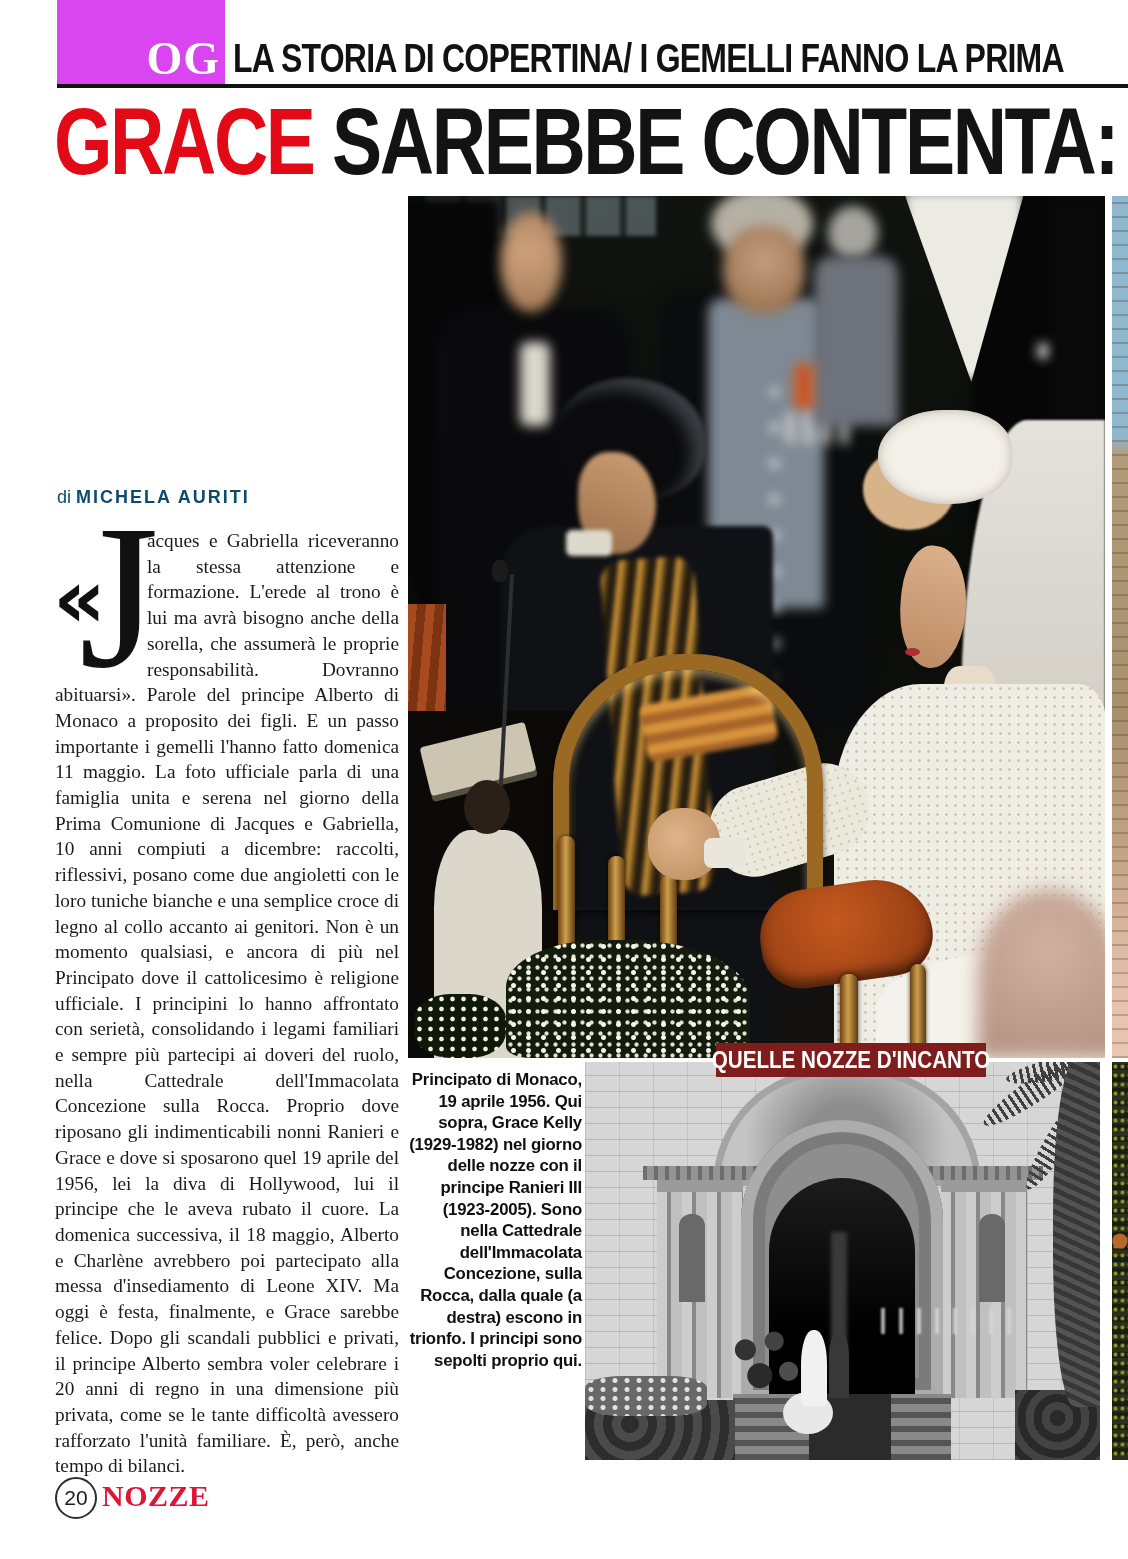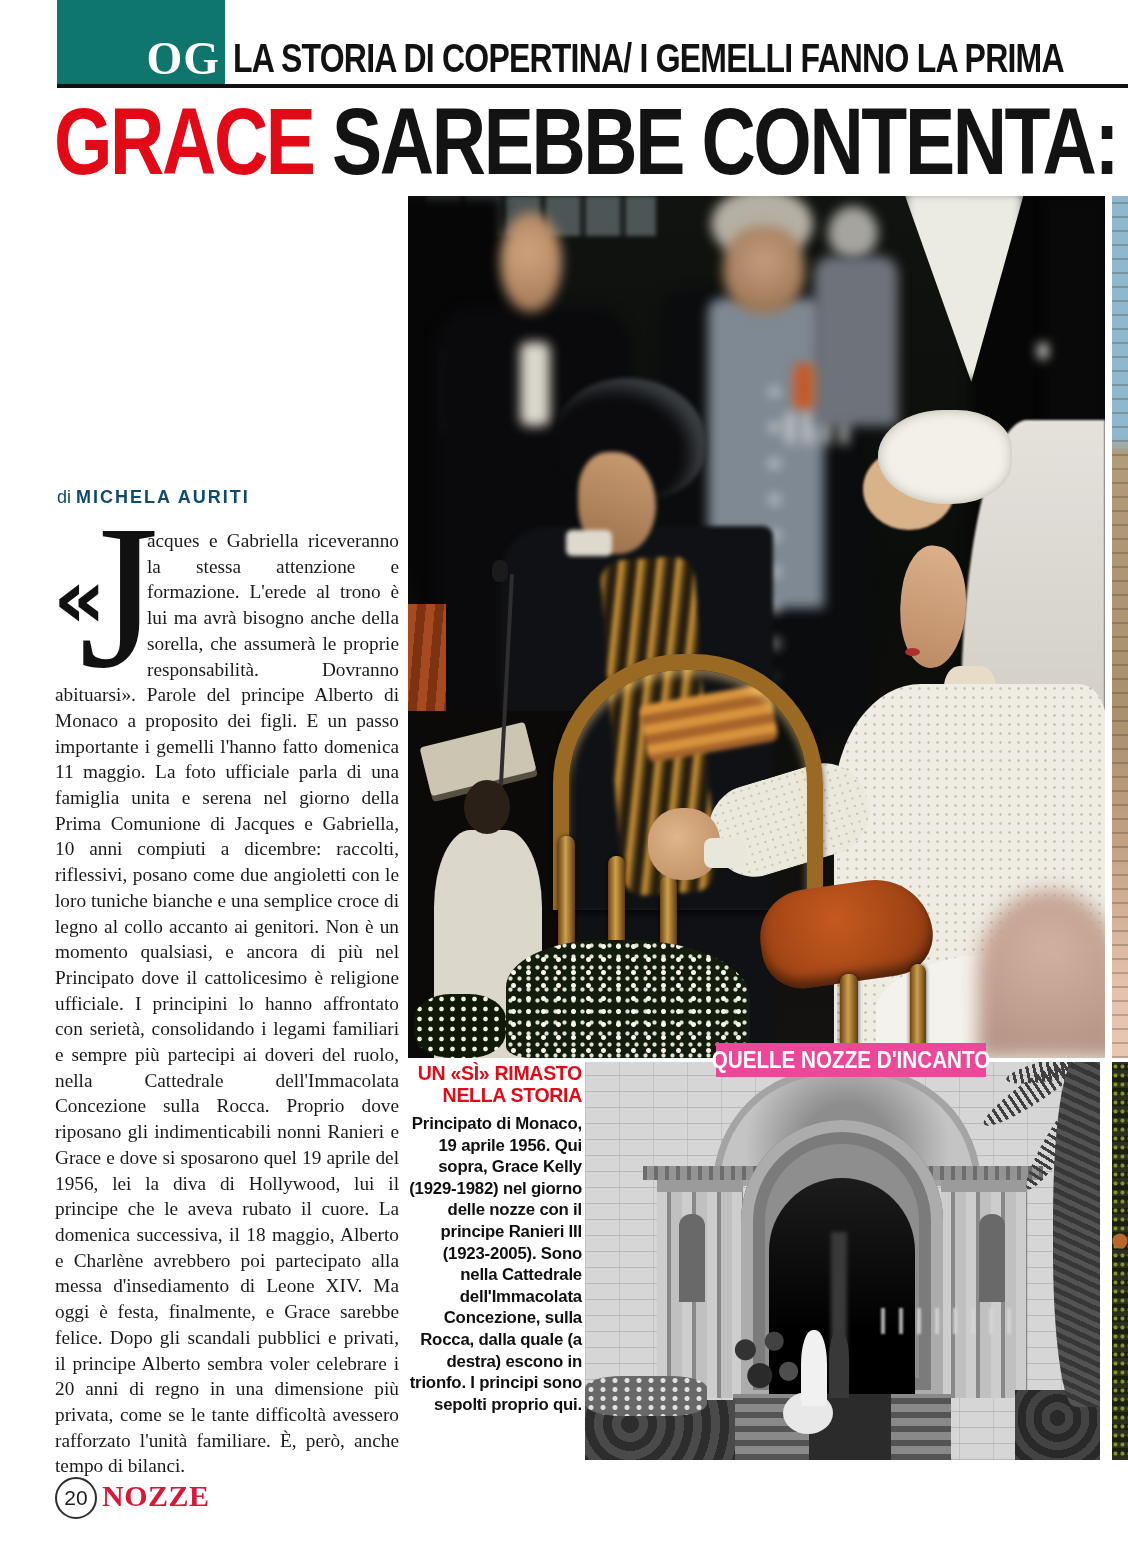--- a/index.html
+++ b/index.html
@@ -1,21 +1,21 @@
 <!DOCTYPE html>
 <html lang="it"><head>
 <meta charset="utf-8">
 <style>
   html,body{margin:0;padding:0;background:#ffffff;}
   .page{position:relative;width:1128px;height:1559px;background:#fff;overflow:hidden;
         font-family:"Liberation Sans",sans-serif;}
   .abs{position:absolute;}
 
   
-  .logo-box{left:57px;top:0;width:168px;height:84px;background:#0f766e;}
+  .logo-box{left:57px;top:0;width:168px;height:84px;background:#d946ef;}
   .logo-box .og{position:absolute;right:5px;bottom:2px;color:#fff;
      font-family:"Liberation Serif",serif;font-weight:700;font-size:46px;line-height:1;letter-spacing:1px;}
   .kicker{left:233px;top:37px;white-space:nowrap;}
   .kicker span{display:inline-block;transform:scaleX(0.78);transform-origin:0 0;
      font-weight:700;font-size:41px;line-height:1.05;color:#121212;letter-spacing:-1px;}
   .header-rule{left:57px;top:84px;width:1071px;height:4px;background:#111;}
 
   .headline{left:54px;top:95px;white-space:nowrap;}
   .headline .cond{display:inline-block;transform:scaleX(0.80);transform-origin:0 0;
      font-weight:700;font-size:94px;line-height:1;letter-spacing:-3px;}
@@ -38,21 +38,21 @@
      font-family:"DejaVu Sans",sans-serif;font-weight:700;font-size:82px;line-height:1;color:#111;}
   .dropbox .dcap{position:absolute;left:24px;top:-34px;
      font-family:"Liberation Serif",serif;font-size:205px;line-height:1;color:#111;}
 
   
   .caption{left:404px;top:1062px;width:178px;text-align:right;}
   .caption .ctitle{font-weight:700;font-size:19.5px;line-height:22px;color:#e20a16;letter-spacing:-0.3px;}
   .caption .cbody{margin-top:7px;font-weight:700;font-size:16.8px;line-height:21.6px;color:#0f0f0f;letter-spacing:-0.2px;}
 
   
-  .photo-label{left:716px;top:1043px;width:270px;height:34px;background:#ec4899;z-index:30;
+  .photo-label{left:716px;top:1043px;width:270px;height:34px;background:#7f1d1d;z-index:30;
      display:flex;align-items:center;justify-content:center;}
   .photo-label span{display:inline-block;transform:scaleX(0.86);
      color:#fff;font-weight:700;font-size:24px;letter-spacing:0;white-space:nowrap;}
 
   
   .photo-main{left:408px;top:196px;width:697px;height:862px;overflow:hidden;
      background:linear-gradient(180deg,#101310 0%,#0b0d0a 45%,#141210 100%);}
   .photo-main .blur6{filter:blur(6px);}
   .photo-main .blur2{filter:blur(2px);}
   .window-grid{left:18px;top:0;width:230px;height:40px;opacity:.65;filter:blur(2px);
@@ -305,21 +305,20 @@
   </div>
 
   <div class="abs sliver-top"></div>
   <div class="abs sliver-bot"></div>
 
   <div class="abs photo-label">
     <span>QUELLE NOZZE D'INCANTO</span>
   </div>
 
   <div class="abs caption">
-    <div class="ctitle">UN «SÌ» RIMASTO NELLA STORIA</div>
     <div class="cbody">Principato di Monaco, 19 aprile 1956. Qui sopra, Grace Kelly (1929-1982) nel giorno delle nozze con il principe Ranieri III (1923-2005). Sono nella Cattedrale dell'Immacolata Concezione, sulla Rocca, dalla quale (a destra) escono in trionfo. I principi sono sepolti proprio qui.</div>
   </div>
 
   <div class="abs photo-bw">
     <div class="abs tympanum"></div>
     <div class="abs cornice"></div>
     <div class="abs colsL">
         <div class="capband"></div>
       </div>
     <div class="abs colsR">

